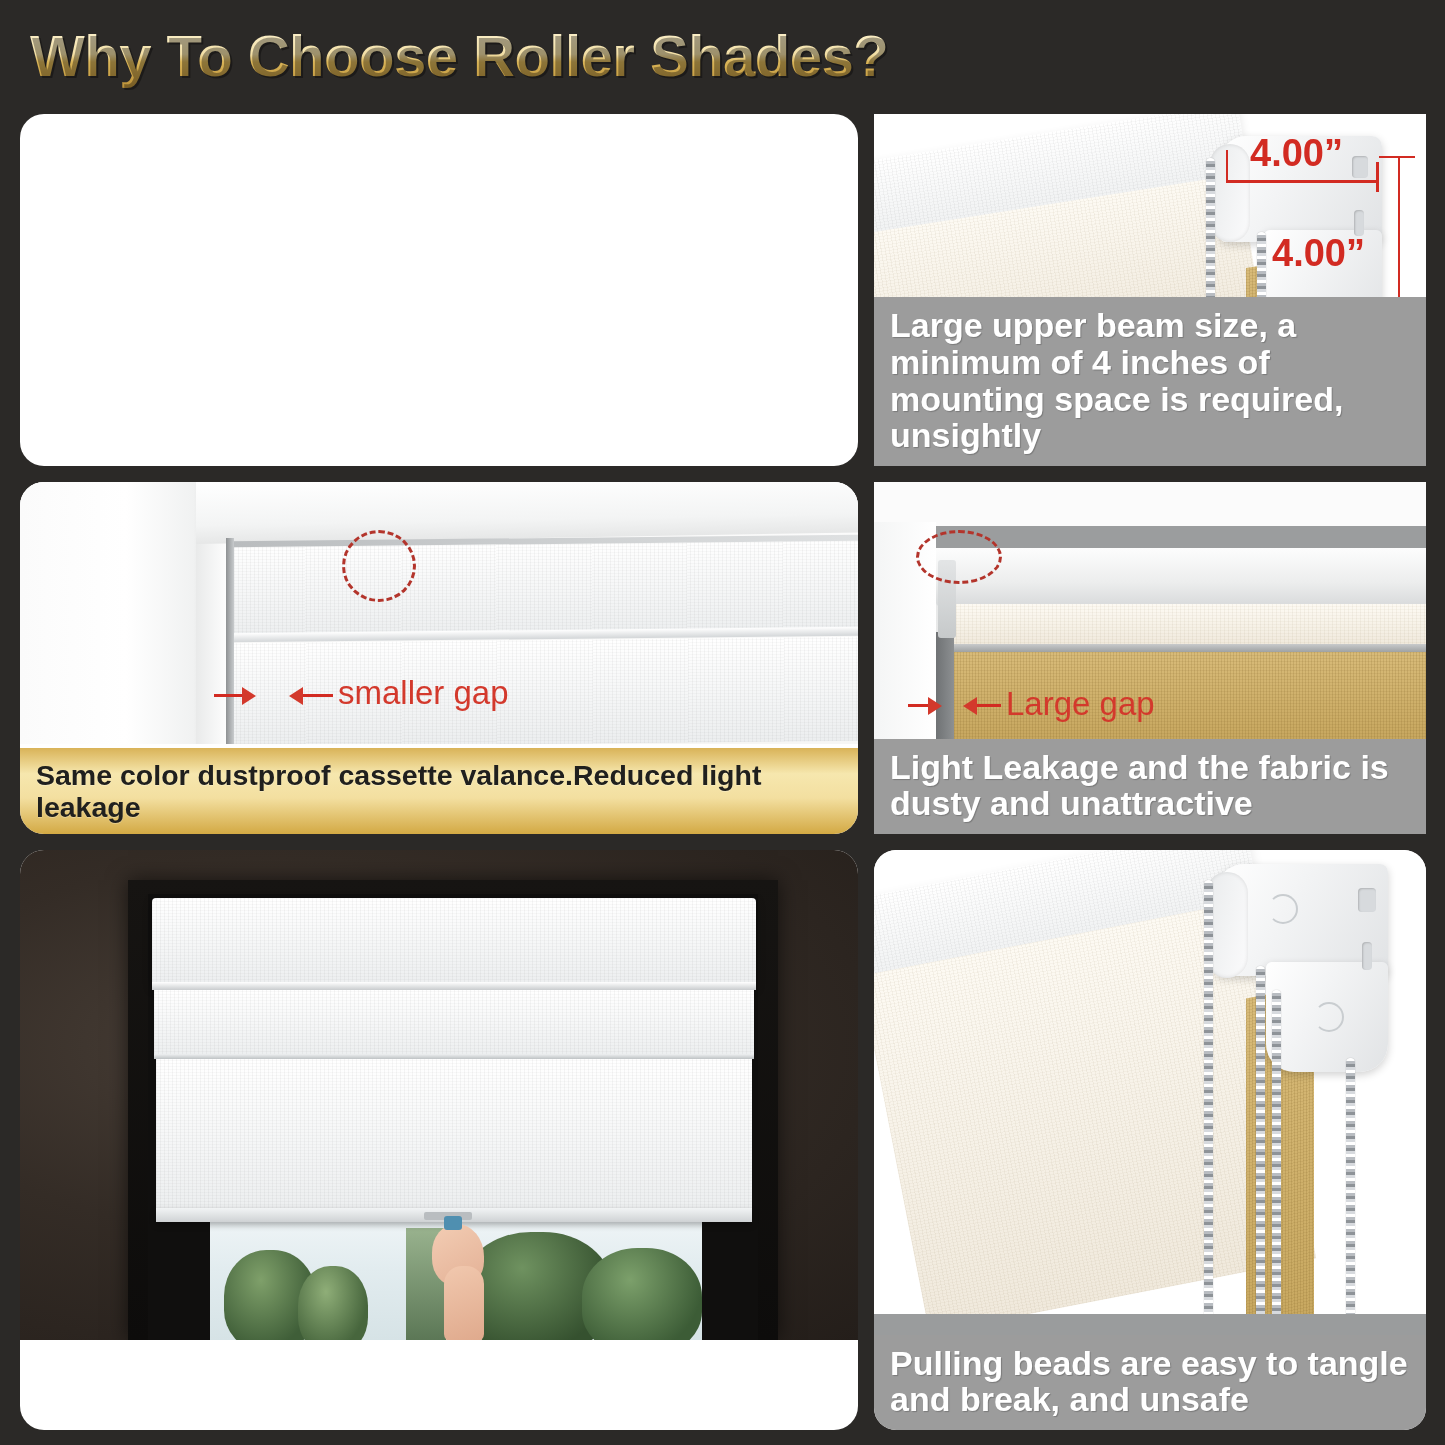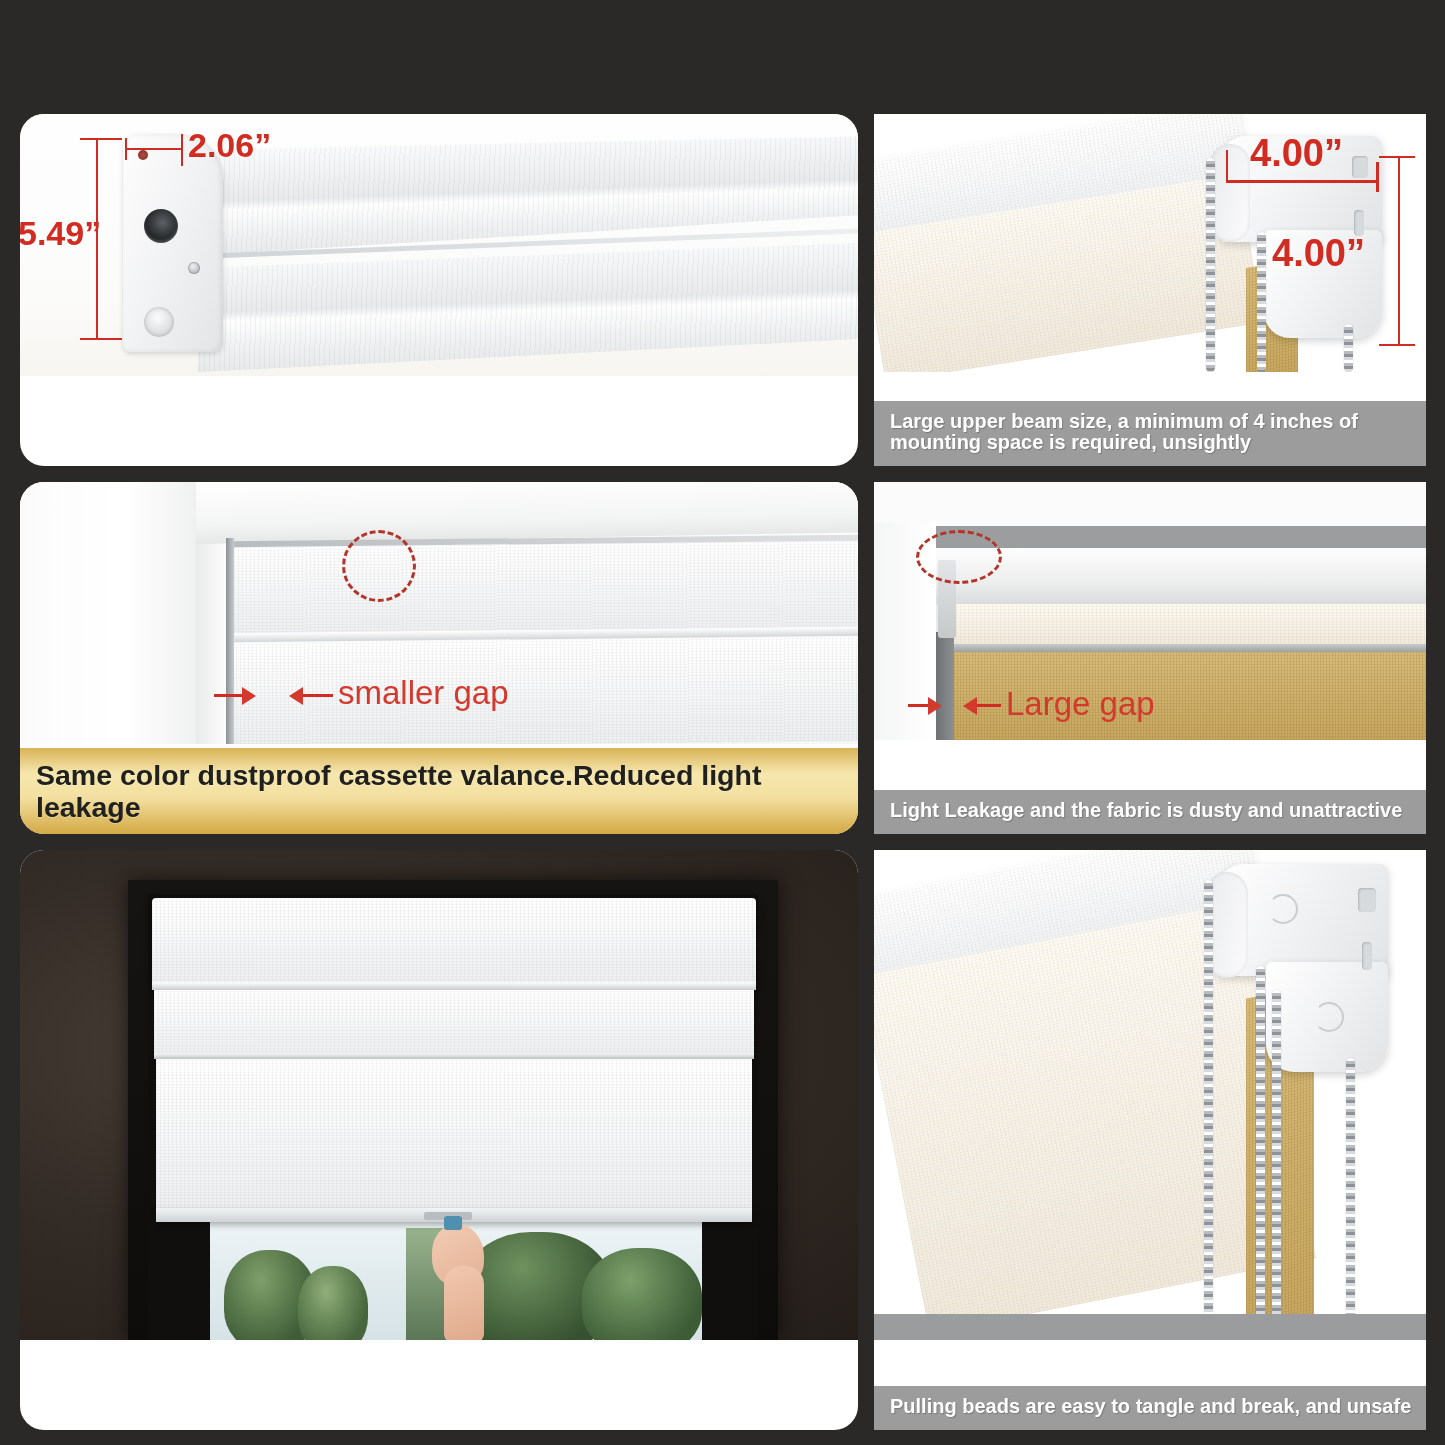--- a/index.html
+++ b/index.html
@@ -41,21 +41,21 @@
     padding:12px 16px 10px 16px;
     font-size:28.5px;line-height:1.12;font-weight:bold;
   }
   .cap.gold{
     background:linear-gradient(180deg,#d9b358 0%,#f6e7ae 30%,#f3dfa0 58%,#d3a944 100%);
     color:#20201e;
     text-shadow:0 1px 0 rgba(255,255,255,.25);
   }
   .cap.grey{
     background:#9c9c9c;color:#ffffff;
-    font-size:20px;line-height:1.08;
+    font-size:34px;line-height:1.08;
     text-shadow:1px 1px 1px rgba(0,0,0,.22);
     padding:10px 6px 12px 16px;
   }
 
   .photo{position:absolute;left:0;right:0;top:0;overflow:hidden;}
 
   
 
   
   .tex-white{
@@ -127,66 +127,27 @@
 
   .dash-ellipse{
     position:absolute;border:3px dashed #b3342b;border-radius:50%;
   }
 </style>
 </head>
 <body>
 
 <div class="page">
 
+  <div class="title">
+    <span class="title-txt">Why To Choose Roller Shades?</span>
+  </div>
 
   <div class="grid">
 
     <div class="panel left" id="p1" style="left:20px;top:14px;width:838px;height:352px;">
-      <div class="photo" style="height:262px;">
-        <div class="bg"></div>
-
-        <div class="valance-body" style="left:170px;top:22px;width:690px;height:120px;
-                    clip-path:polygon(0 14px,100% 0,100% 78px,0 120px);">
-          <div class="valance-grain"></div>
-        </div>
-        <div class="valance-body" style="left:178px;top:128px;width:682px;height:130px;
-                    clip-path:polygon(0 26px,100% 0,100% 96px,0 130px);">
-          <div class="valance-grain"></div>
-        </div>
-
-        <div style="position:absolute;left:176px;top:140px;width:684px;height:5px;
-                    background:linear-gradient(90deg,#cfd3d6,#eef0f1);
-                    transform:rotate(-2.2deg);transform-origin:left center;"></div>
-
-        <div class="endcap" style="left:103px;top:20px;width:100px;height:218px;
-                    border-radius:14px 44px 10px 8px;"></div>
-
-        <div style="position:absolute;left:124px;top:95px;width:34px;height:34px;border-radius:50%;
-                    background:radial-gradient(circle at 55% 40%,#5d6165,#1b1d1f 70%);
-                    box-shadow:inset 0 -2px 3px rgba(255,255,255,.25);"></div>
-
-        <div style="position:absolute;left:118px;top:36px;width:10px;height:10px;border-radius:50%;
-                    background:radial-gradient(circle,#b24a3f,#7d2e26);"></div>
-        <div style="position:absolute;left:168px;top:148px;width:12px;height:12px;border-radius:50%;
-                    background:radial-gradient(circle at 40% 35%,#f0f1f2,#9ea3a7);
-                    box-shadow:inset 0 0 2px #6d7276;"></div>
-        <div style="position:absolute;left:124px;top:193px;width:30px;height:30px;border-radius:50%;
-                    background:radial-gradient(circle at 45% 35%,#fbfbfb,#c9cdd0);
-                    box-shadow:inset 0 0 4px rgba(0,0,0,.2);"></div>
-
-        <div class="rline" style="left:105px;top:24px;width:2px;height:22px;"></div>
-        <div class="rline" style="left:105px;top:34px;width:58px;height:2px;"></div>
-        <div class="rline" style="left:161px;top:20px;width:2px;height:32px;"></div>
-        <div class="dim" style="left:168px;top:12px;font-size:34px;">2.06”</div>
-
-        <div class="rline" style="left:76px;top:24px;width:2px;height:202px;"></div>
-        <div class="rline" style="left:60px;top:24px;width:42px;height:2px;"></div>
-        <div class="rline" style="left:60px;top:224px;width:42px;height:2px;"></div>
-        <div class="dim" style="left:-2px;top:100px;font-size:34px;">5.49”</div>
-      </div>
 
     </div>
 
     <div class="panel right" id="p2" style="left:874px;top:14px;width:552px;height:352px;">
       <div class="photo" style="height:258px;background:#ffffff;">
 
         <div class="tex-white" style="position:absolute;left:-12px;top:48px;width:380px;height:96px;
                     transform:rotate(-9deg);transform-origin:left top;
                     border-radius:6px;box-shadow:0 4px 10px rgba(0,0,0,.1);"></div>
         <div class="tex-cream" style="position:absolute;left:-12px;top:120px;width:382px;height:150px;
@@ -344,21 +305,21 @@
         <div class="hand" style="left:412px;top:374px;width:52px;height:62px;"></div>
         <div style="position:absolute;left:424px;top:416px;width:40px;height:76px;
                     background:linear-gradient(160deg,#f1c8ae,#dfa98c);border-radius:18px 18px 8px 8px;"></div>
 
         <div style="position:absolute;left:424px;top:366px;width:18px;height:14px;
                     background:#4f8fb0;border-radius:3px;"></div>
       </div>
 
     </div>
 
-    <div class="panel right" id="p6" style="left:874px;top:750px;width:552px;height:580px;">
+    <div class="panel right" id="p6" style="left:874px;top:750px;width:552px;height:580px;border-radius:22px;">
       <div class="photo" style="height:490px;background:#ffffff;">
 
         <div class="tex-white" style="position:absolute;left:-14px;top:48px;width:392px;height:104px;
                     transform:rotate(-11deg);transform-origin:left top;border-radius:8px;
                     box-shadow:0 5px 12px rgba(0,0,0,.1);"></div>
 
         <div class="tex-cream" style="position:absolute;left:-14px;top:126px;width:394px;height:364px;
                     transform:rotate(-11deg);transform-origin:left top;"></div>
 
         <div class="tex-tan" style="position:absolute;left:372px;top:142px;width:68px;height:348px;

